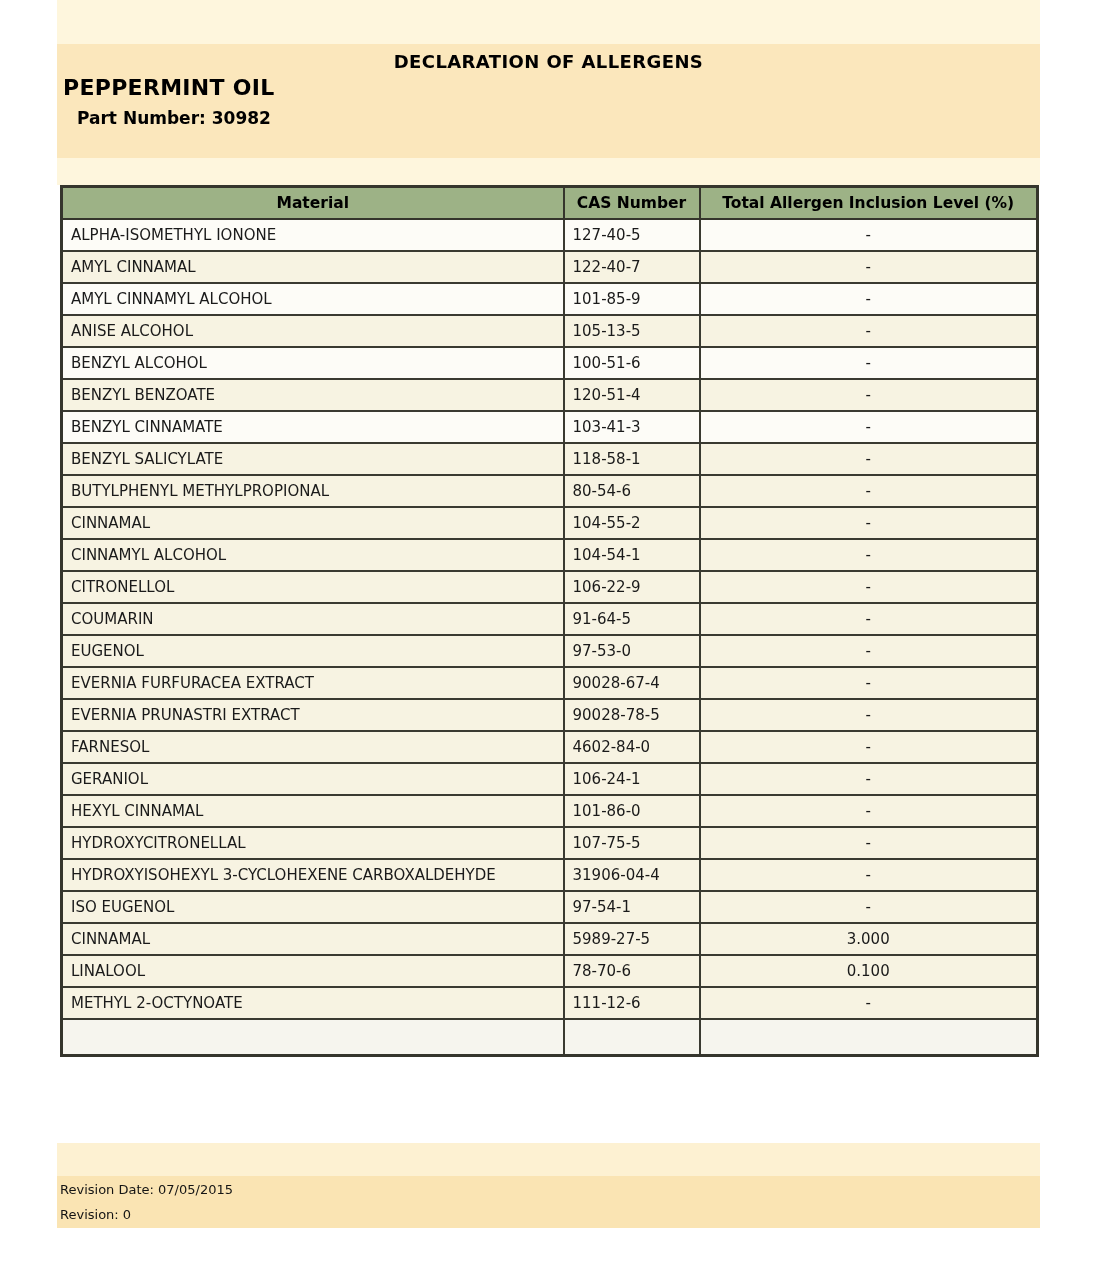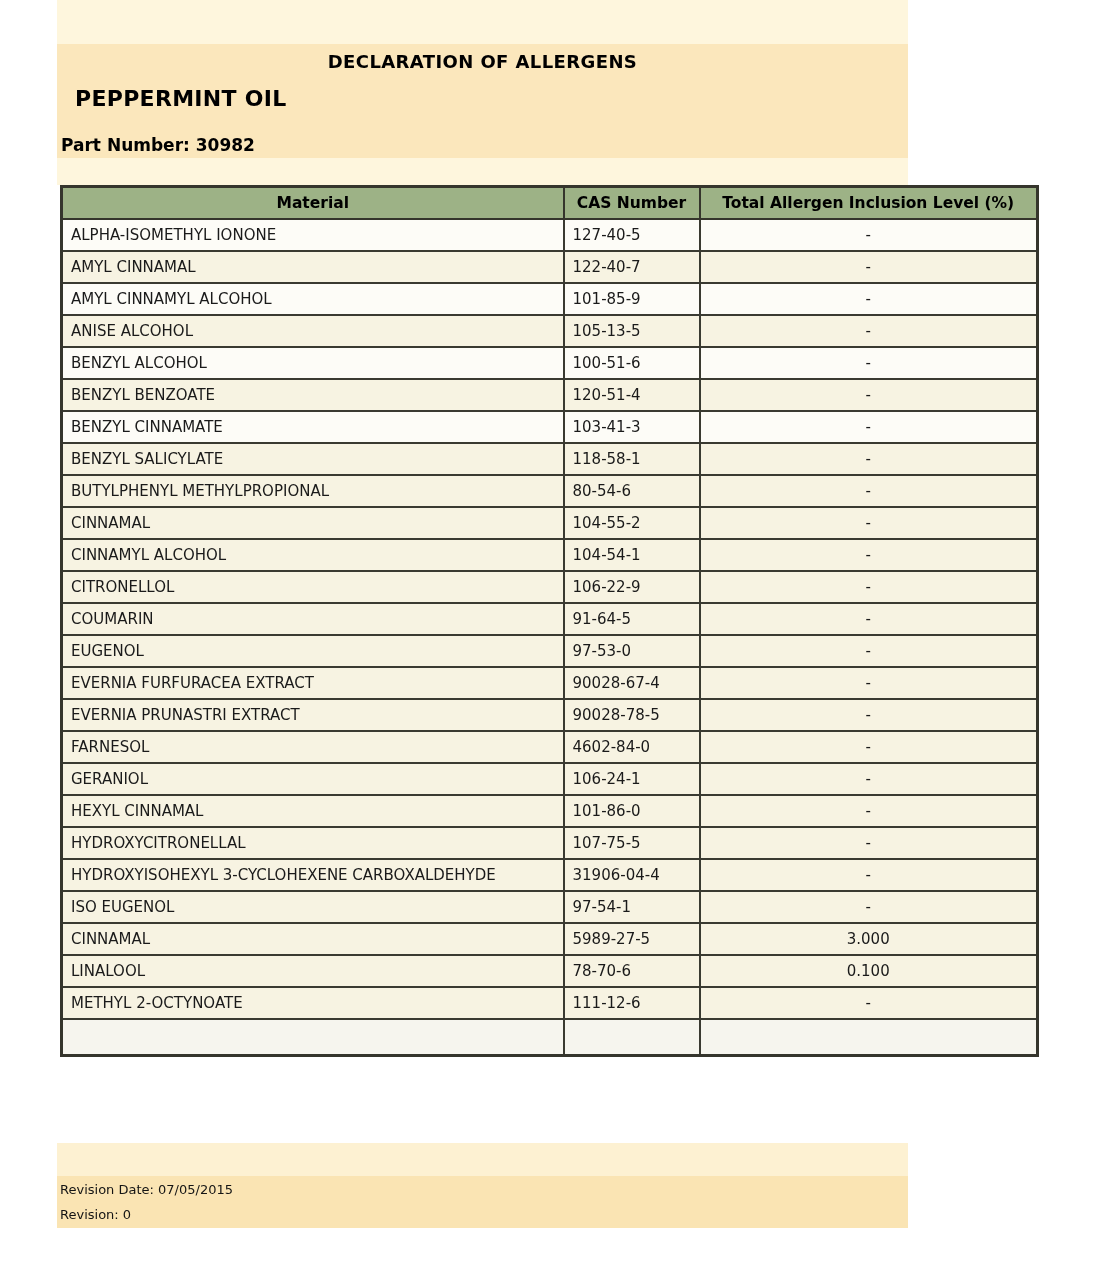--- a/index.html
+++ b/index.html
@@ -2,39 +2,39 @@
 <html><head>
 <meta charset="utf-8">
 <style>
   html,body { margin:0; padding:0; background:#ffffff; }
   .page {
     position:relative; width:1106px; height:1280px;
     background:#ffffff; overflow:hidden;
     font-family:"DejaVu Sans","Liberation Sans",sans-serif;
     color:#1a1a1a;
   }
-  .band { position:absolute; left:57px; width:851px; }
+  .band { position:absolute; left:57px; width:983px; }
   .band-top      { top:0;      height:44px;  background:#fef6dd; }
   .band-header   { top:44px;   height:114px; background:#fbe7bc; }
   .band-mid      { top:158px;  height:27px;  background:#fef6dd; }
   .band-below    { top:1143px; height:33px;  background:#fdf1d2; }
   .band-revision { top:1176px; height:52px;  background:#fae4b3; }
 
   .doc-title {
     padding-top:7px; text-align:center;
     font-size:18px; font-weight:bold; color:#000;
     letter-spacing:0.4px;
   }
   .product-name {
-    margin-top:14px; padding-left:18px;
+    margin-top:3px; padding-left:6px;
     font-size:22px; font-weight:bold; color:#000;
     letter-spacing:0.3px;
   }
   .part-number {
-    margin-top:24px; padding-left:4px;
+    margin-top:8px; padding-left:20px;
     font-size:17px; font-weight:bold; color:#000;
   }
 
   table.allergens {
     position:absolute; left:60px; top:185px;
     width:976px; border-collapse:collapse; table-layout:fixed;
     border:3px solid #35352c;
     font-size:15px;
   }
   table.allergens col.c-material { width:502px; }

